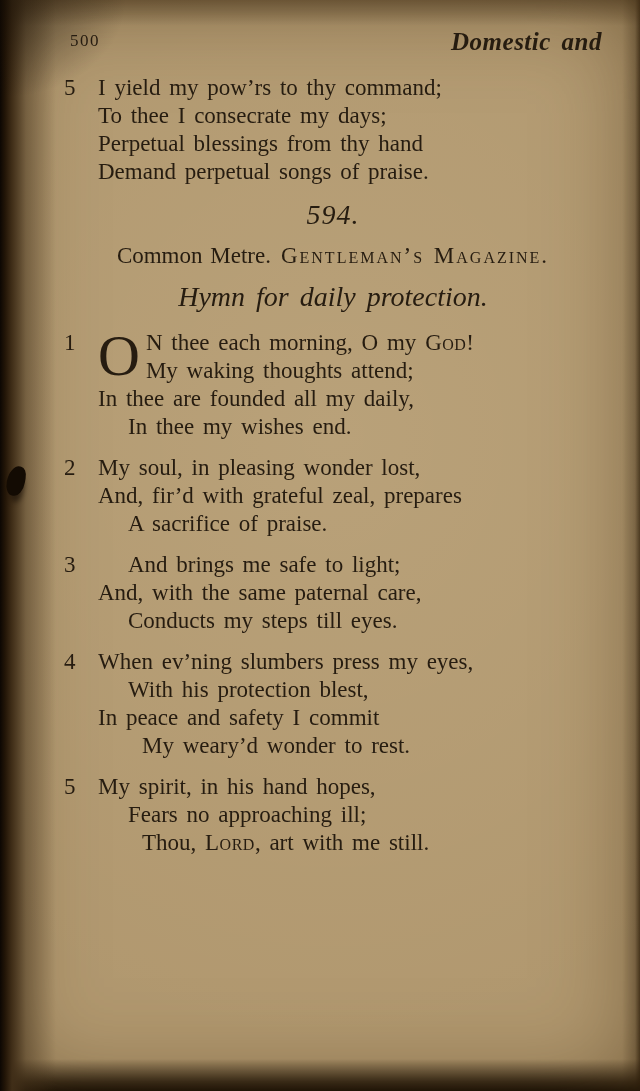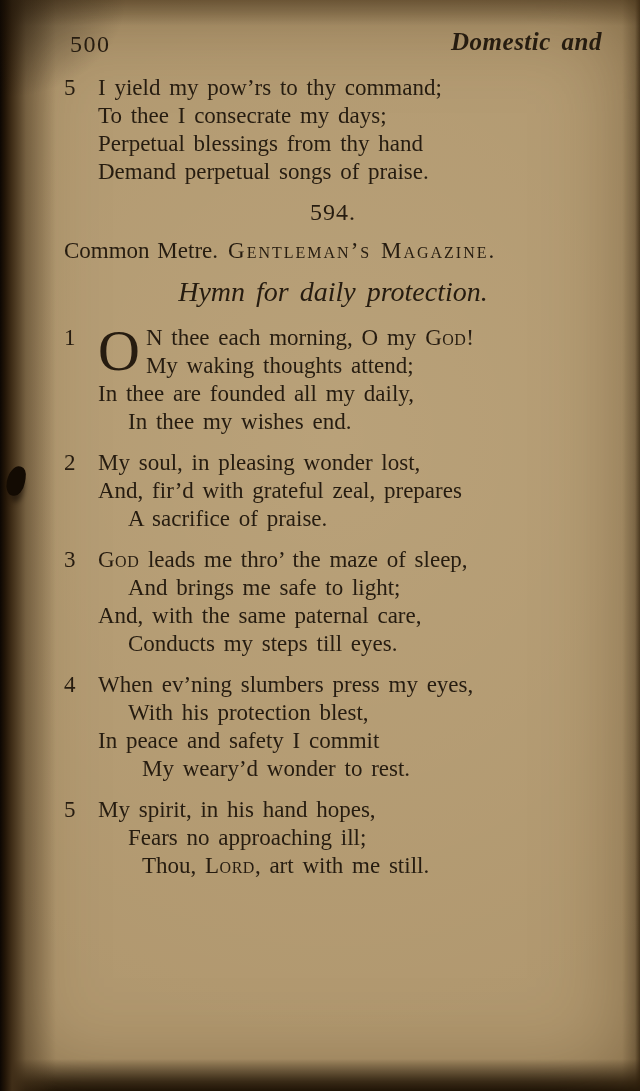--- a/index.html
+++ b/index.html
@@ -29,34 +29,34 @@
     background:radial-gradient(100% 100% at 0% 0%, rgba(20,12,4,0.55), rgba(0,0,0,0) 70%);
   }
   .ink-spot{
     position:absolute;left:7px;top:466px;width:18px;height:30px;
     background:#130b03;border-radius:62% 38% 55% 45%;
     transform:rotate(10deg);
     box-shadow:3px 9px 5px -3px rgba(19,11,3,0.55);
   }
   .content{position:absolute;left:64px;right:38px;top:28px;}
   .page-header{position:relative;height:36px;margin-bottom:10px;}
-  .page-number{position:absolute;left:6px;top:3px;font-size:24px;letter-spacing:1.5px;text-align:right;}
+  .page-number{position:absolute;left:6px;top:3px;font-size:17px;letter-spacing:1.5px;text-align:right;}
   .running-title{
     position:absolute;left:0;right:0;top:0;text-align:right;
     font-style:italic;font-weight:bold;font-size:25px;letter-spacing:0.5px;word-spacing:4px;
   }
   .verse{display:flex;margin-bottom:13px;font-size:23px;line-height:28px;word-spacing:3px;}
   .vnum{flex:none;width:34px;}
   .vbody{flex:1;min-width:0;}
   .line{white-space:nowrap;}
   .line.ind1{margin-left:30px;}
   .line.ind2{margin-left:44px;}
   .dropcap{float:left;font-size:58px;line-height:50px;height:52px;margin:2px 6px 0 0;}
-  .hymn-number{text-align:center;font-size:24px;margin:3px 0 12px;letter-spacing:1px;}
-  .meter-line{font-size:23px;margin-bottom:12px;word-spacing:2px;}
+  .hymn-number{text-align:center;font-size:28px;margin:3px 0 12px;letter-spacing:1px;font-style:italic;}
+  .meter-line{text-align:center;font-size:23px;margin-bottom:12px;word-spacing:2px;}
   .source{font-variant:small-caps;letter-spacing:2px;margin-left:10px;}
   .hymn-title{text-align:center;font-style:italic;font-size:28px;margin-bottom:16px;word-spacing:4px;}
   .sc{font-variant:small-caps;letter-spacing:0.5px;}
 </style>
 </head>
 <body>
 
 <div class="page">
   <div class="binding"></div>
   <div class="corner-shade"></div>
@@ -104,21 +104,20 @@
           <span class="vnum">2</span>
           <div class="vbody">
             <div class="line">My soul, in pleasing wonder lost,</div>
             <div class="line">And, fir’d with grateful zeal, prepares</div>
             <div class="line ind1">A sacrifice of praise.</div>
           </div>
         </div>
         <div class="verse">
           <span class="vnum">3</span>
           <div class="vbody">
-            <div class="line"><span class="sc">God</span> leads me thro’ the maze of sleep,</div>
             <div class="line ind1">And brings me safe to light;</div>
             <div class="line">And, with the same paternal care,</div>
             <div class="line ind1">Conducts my steps till eyes.</div>
           </div>
         </div>
         <div class="verse">
           <span class="vnum">4</span>
           <div class="vbody">
             <div class="line">When ev’ning slumbers press my eyes,</div>
             <div class="line ind1">With his protection blest,</div>

